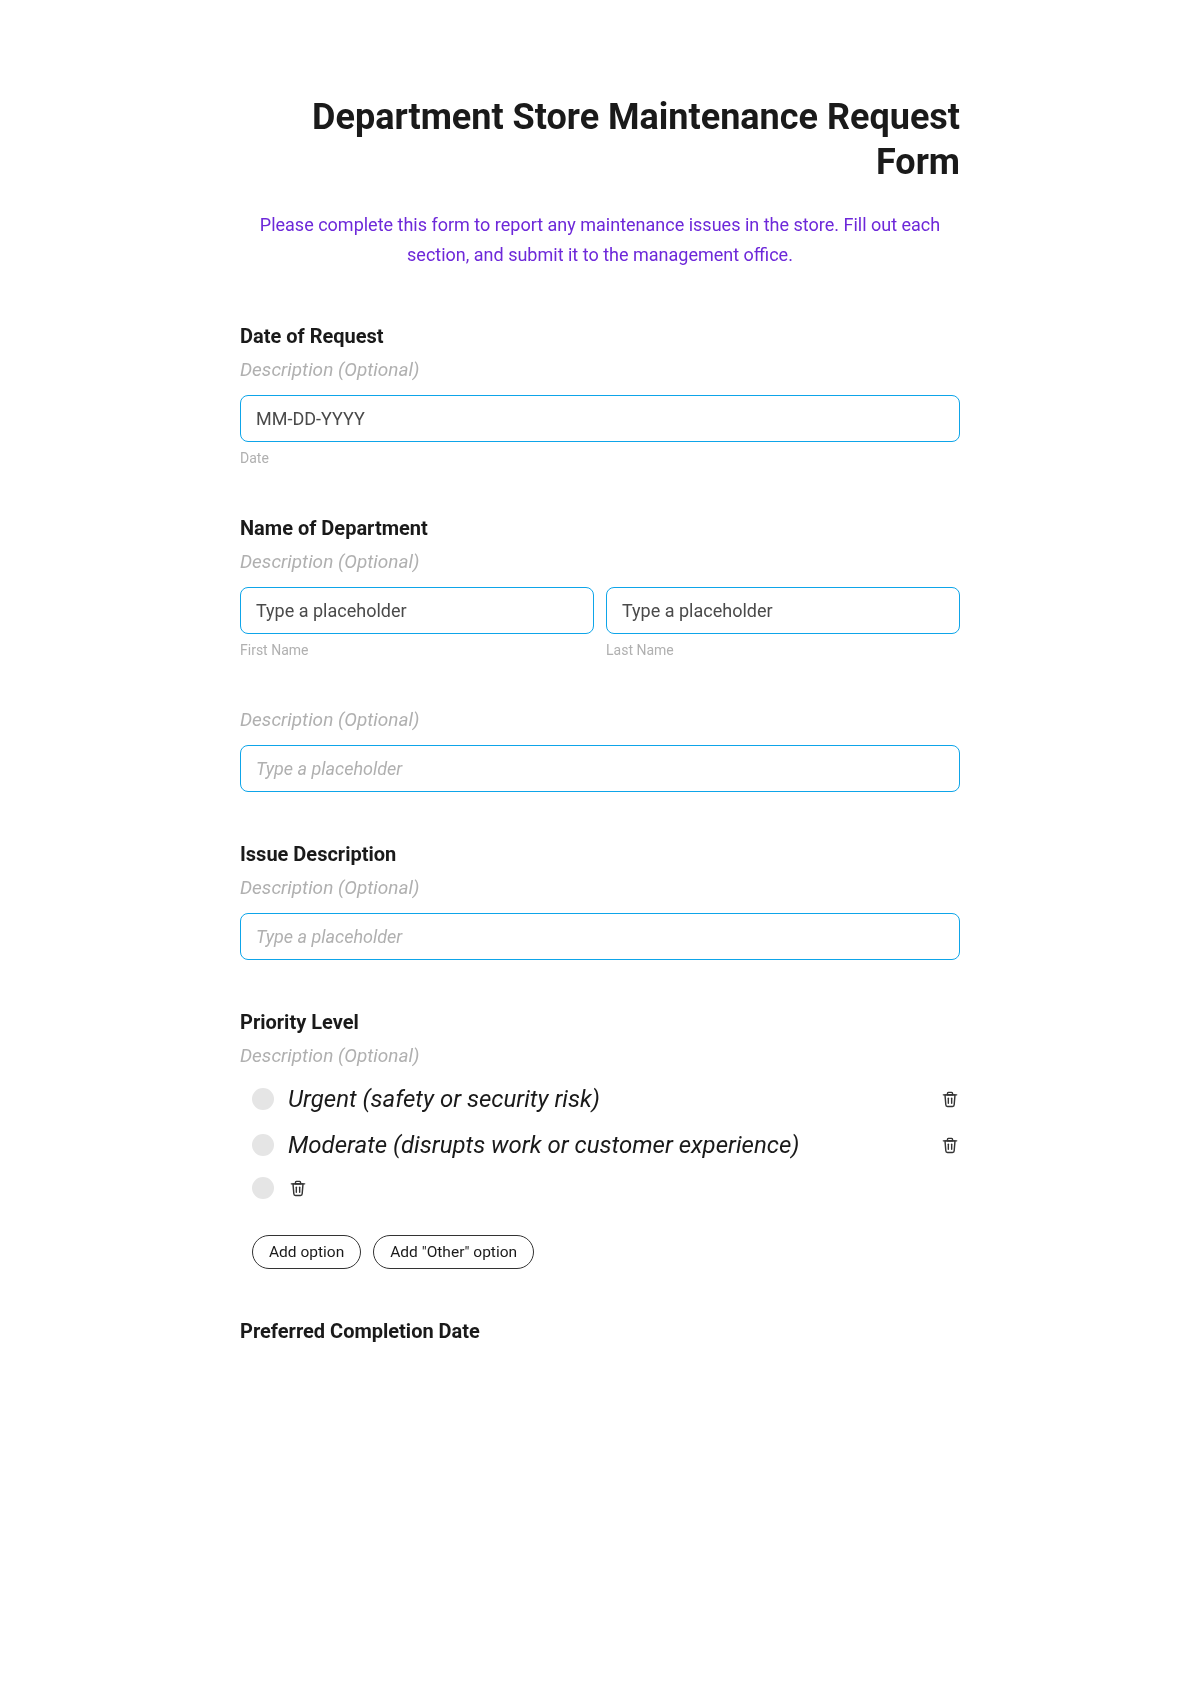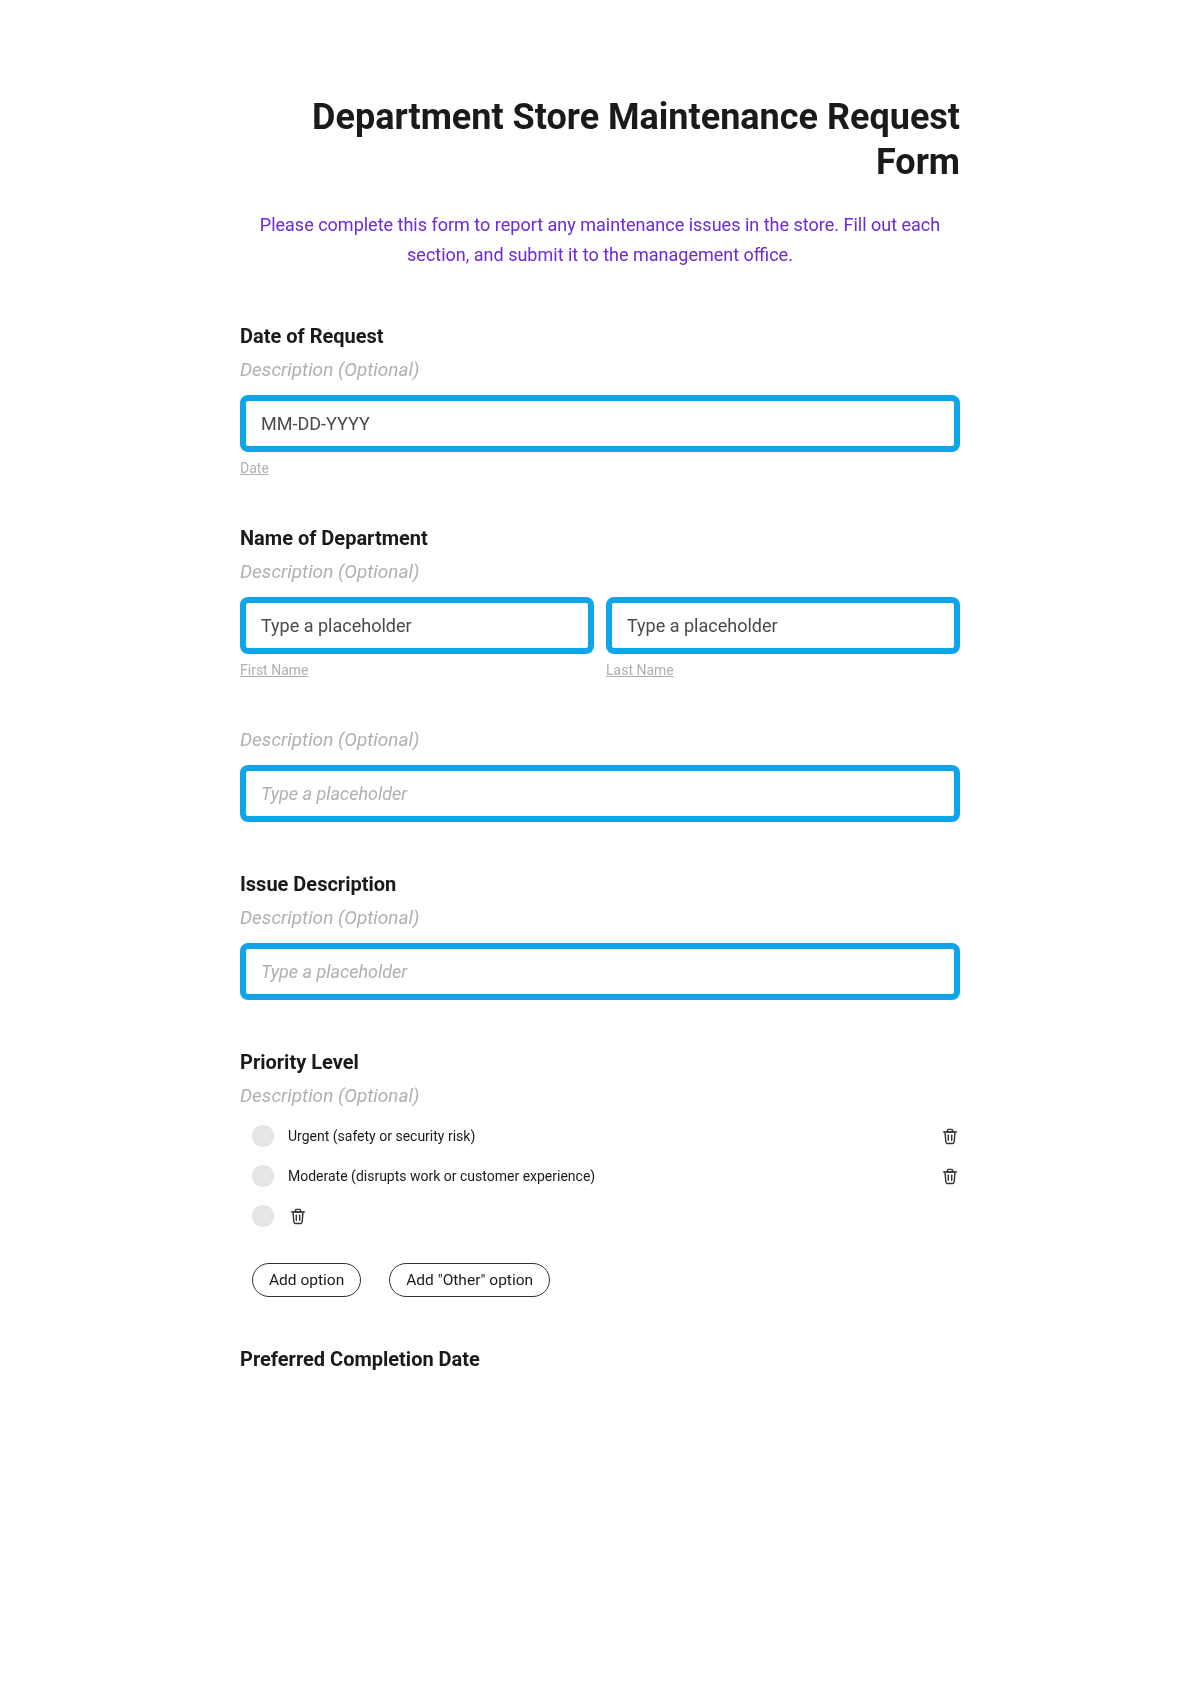--- a/index.html
+++ b/index.html
@@ -45,39 +45,38 @@
     }
     .field-description {
       font-size: 19px;
       font-style: italic;
       color: #b0b0b0;
       margin-bottom: 14px;
     }
     .text-input {
       width: 100%;
       padding: 12px 15px;
-      border: 6px solid #0ea5e9;
+      border: 1px solid #0ea5e9;
       border-radius: 8px;
       font-size: 18px;
       font-family: inherit;
       color: #1a1a1a;
       background: #ffffff;
     }
     .text-input::placeholder {
       color: #4a4a4a;
     }
     .text-input.italic-placeholder::placeholder {
       font-style: italic;
       color: #b0b0b0;
     }
     .sub-label {
       font-size: 14px;
       color: #b0b0b0;
       margin-top: 8px;
-      text-decoration: underline;
     }
     .name-row {
       display: flex;
       gap: 12px;
     }
     .name-col {
       flex: 1;
     }
     .radio-group {
       display: flex;
@@ -94,33 +93,34 @@
     }
     .radio-circle {
       width: 22px;
       height: 22px;
       border-radius: 50%;
       background: #e5e5e5;
       border: none;
       flex-shrink: 0;
     }
     .radio-label {
-      font-size: 14px;
+      font-size: 24px;
       color: #1a1a1a;
       flex: 1;
+      font-style: italic;
     }
     .trash-icon {
       width: 20px;
       height: 20px;
       flex-shrink: 0;
       color: #333333;
     }
     .option-buttons {
       display: flex;
-      gap: 28px;
+      gap: 12px;
       padding-left: 12px;
       margin-top: 36px;
     }
     .pill-button {
       padding: 7px 16px;
       border: 1px solid #333333;
       border-radius: 999px;
       background: #ffffff;
       font-size: 15.5px;
       color: #1a1a1a;

